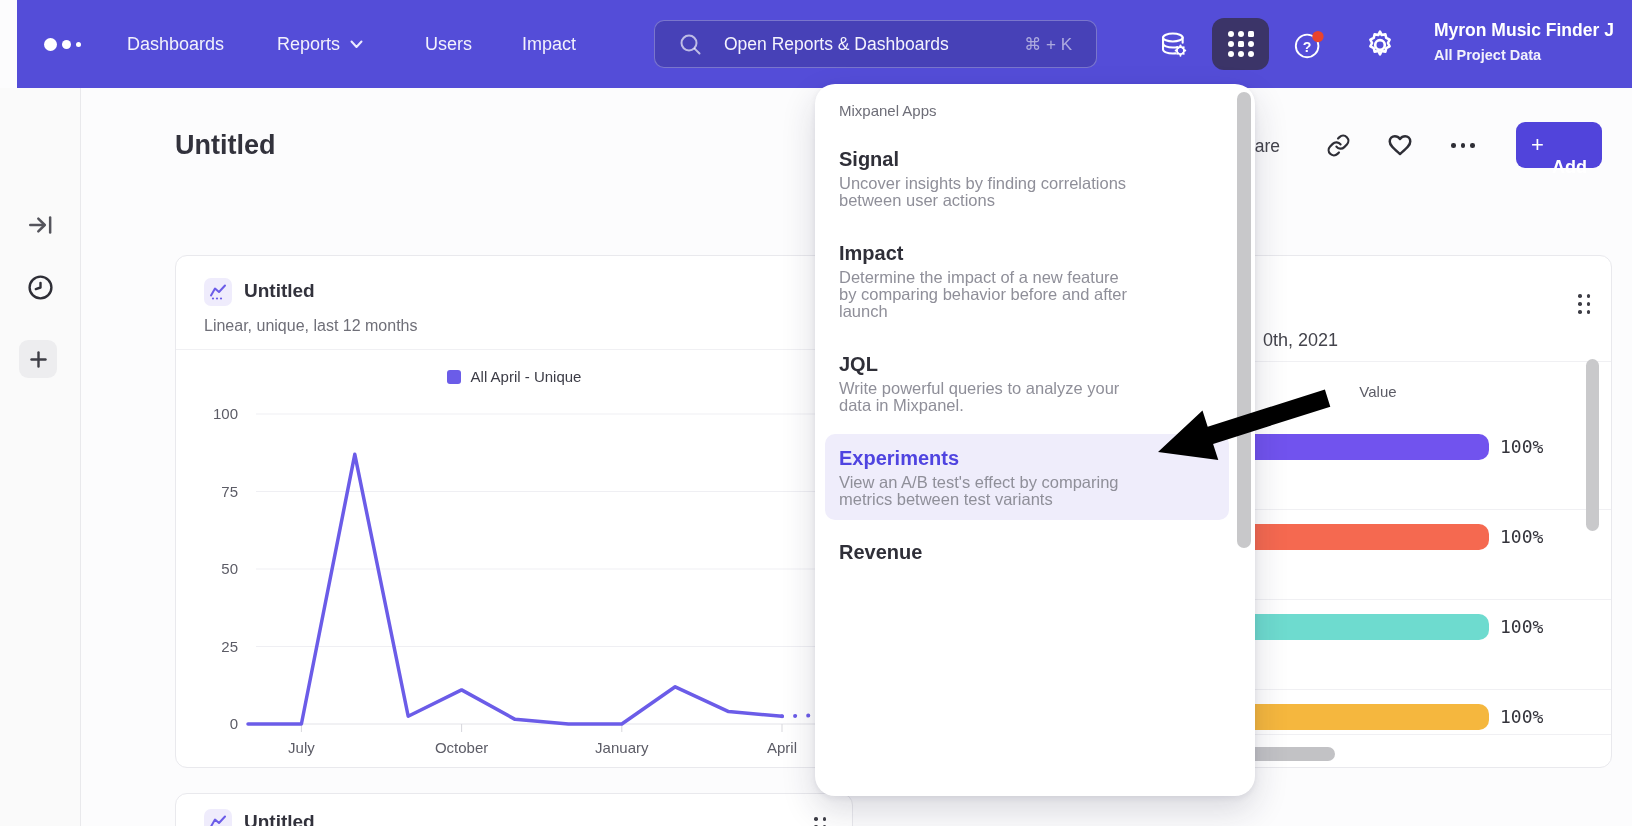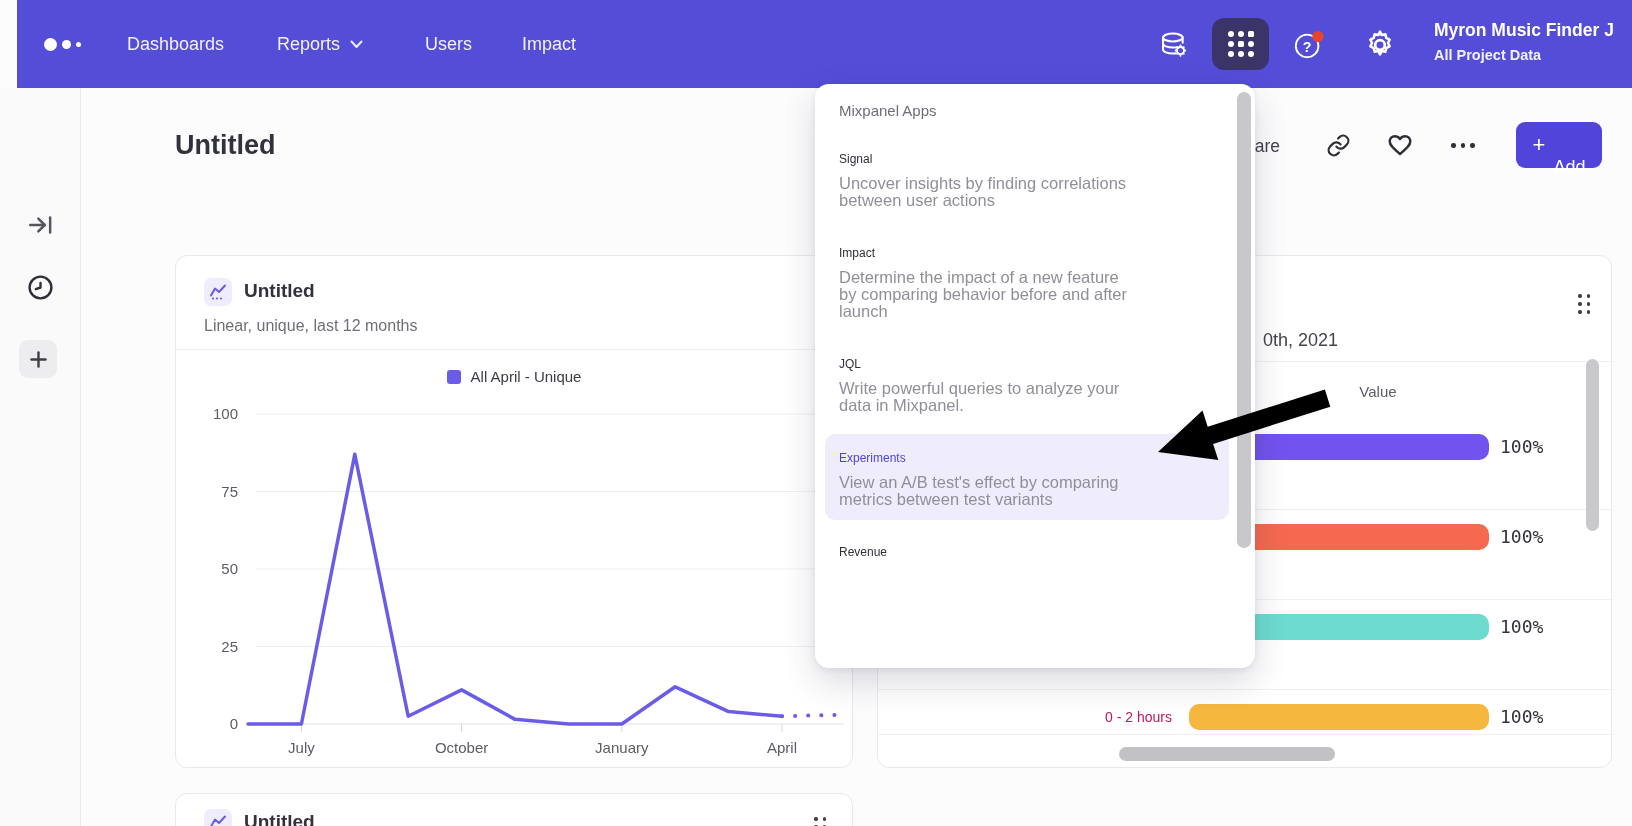--- a/index.html
+++ b/index.html
@@ -35,21 +35,21 @@
 
   
   .page-title { position:absolute; left:175px; top:130px; font-size:27px; font-weight:700; color:#32323C; z-index:1; }
   .share-label { position:absolute; right:352px; top:136px; font-size:17.5px; color:#44444C; z-index:1; cursor:pointer; }
   .act-icon { position:absolute; z-index:1; cursor:pointer; }
   .dots3 { display:flex; gap:5px; }
   .dots3 b { width:4.5px; height:4.5px; border-radius:50%; background:#2E2E36; }
   .add-btn { position:absolute; left:1516px; top:122px; width:86px; height:46px; background:#5144DB; border-radius:9px;
              display:flex; align-items:center; justify-content:center; gap:8px; color:#fff; z-index:1; cursor:pointer; }
   .add-btn .pl { font-size:22px; font-weight:400; line-height:1; }
-  .add-btn .lb { font-size:18px; font-weight:400;margin-top:44px; }
+  .add-btn .lb { font-size:18px; font-weight:700;margin-top:44px; }
 
   
   .card { position:absolute; background:#fff; border:1px solid #E9E9ED; border-radius:12px; z-index:1; }
   .card1 { left:175px; top:255px; width:678px; height:513px; }
   .c-icon { position:absolute; left:28px; top:22px; width:28px; height:28px; background:#EFECFC; border-radius:7px;
             display:flex; align-items:center; justify-content:center; }
   .c-title { position:absolute; left:68px; top:24px; font-size:19px; font-weight:700; color:#32323C; }
   .c-sub { position:absolute; left:28px; top:61px; font-size:16px; color:#6F6F78; }
   .c-div { position:absolute; left:0; right:0; top:93px; border-top:1px solid #F0F0F3; }
   .legend { position:absolute; left:0; right:0; top:112px; display:flex; justify-content:center; align-items:center; gap:10px; }
@@ -71,27 +71,27 @@
   .bk-bar { position:absolute; left:311px; width:300px; height:26px; border-radius:10px; }
   .bk-value { position:absolute; left:622px; top:0; font-family:"DejaVu Sans Mono", monospace; font-size:18px; line-height:26px; color:#33333B; }
   .vscroll { position:absolute; left:708px; top:103px; width:13px; height:172px; border-radius:7px; background:#C9C9CB; cursor:pointer; }
   .hscroll { position:absolute; left:241px; top:491px; width:216px; height:14px; border-radius:7px; background:#C2C2C5; cursor:pointer; }
 
   
   .card3 { left:175px; top:793px; width:678px; height:80px; }
   .c3-grip { position:absolute; left:638px; top:23px; }
 
   
-  .popover { position:absolute; left:815px; top:84px; width:440px; height:584px; background:#fff; border-radius:14px;
+  .popover { position:absolute; left:815px; top:84px; width:440px; height:712px; background:#fff; border-radius:20px;
              box-shadow:0 14px 34px rgba(30,30,60,0.16), 0 2px 6px rgba(30,30,60,0.08); z-index:10; overflow:hidden; }
   .menu { padding:18px 36px 0 24px; }
   .menu-header { font-size:15px; color:#6E6E78; margin-bottom:16px; }
   .m-item { padding:12px 14px; margin:0 -10px 8px -14px; border-radius:10px; cursor:pointer; }
   .m-item.highlighted { background:#EFEDFB; }
-  .m-title { font-size:12px; line-height:24px; font-weight:400; color:#2F2F38; margin-bottom:4px; }
+  .m-title { font-size:20px; line-height:24px; font-weight:700; color:#2F2F38; margin-bottom:4px; }
   .m-item.highlighted .m-title { color:#4F44E0; }
   .m-desc { font-size:16.5px; line-height:17px; color:#8F8F99; white-space:pre-line; }
   .pop-scroll { position:absolute; left:422px; top:8px; width:14px; height:456px; border-radius:7px; background:#C8C8CA; cursor:pointer; }
 
   .cursor-arrow { position:absolute; left:0; top:0; width:1632px; height:826px; z-index:50; pointer-events:none; }
 </style>
 </head>
 <body>
 
 <div class="screen">
@@ -111,20 +111,28 @@
           <polyline points="1.5,1.5 6.5,7 11.5,1.5" fill="none" stroke="#EDEBFF" stroke-width="2" stroke-linecap="round" stroke-linejoin="round"></polyline>
         </svg>
     </div>
     <div class="tn-item" style="left:408px">
         <span>Users</span>
       </div>
     <div class="tn-item" style="left:505px">
         <span>Impact</span>
       </div>
 
+    <div class="searchpill">
+      <svg width="23" height="23" viewBox="0 0 23 23">
+        <circle cx="10" cy="10" r="7.5" fill="none" stroke="rgba(255,255,255,0.65)" stroke-width="2"></circle>
+        <line x1="15.6" y1="15.6" x2="20.5" y2="20.5" stroke="rgba(255,255,255,0.65)" stroke-width="2" stroke-linecap="round"></line>
+      </svg>
+      <span class="ph">Open Reports &amp; Dashboards</span>
+      <span class="kbd">⌘ + K</span>
+    </div>
 
     <div class="tn-icon" style="left:1141px; top:29px; width:32px; height:32px;">
       <svg width="30" height="30" viewBox="0 0 26 26">
         <ellipse cx="12" cy="6.5" rx="8.5" ry="3.4" fill="none" stroke="#fff" stroke-width="1.8"></ellipse>
         <path d="M3.5 6.5 v10.5 c0 1.9 3.8 3.4 8.5 3.4 0.8 0 1.6-.04 2.3-.12 M20.5 6.5 v4.5" fill="none" stroke="#fff" stroke-width="1.8" stroke-linecap="round"></path>
         <path d="M3.5 11.8 c0 1.9 3.8 3.4 8.5 3.4 1.3 0 2.6-.1 3.7-.33" fill="none" stroke="#fff" stroke-width="1.8" stroke-linecap="round"></path>
         <circle cx="18.6" cy="17.8" r="3.1" fill="none" stroke="#fff" stroke-width="1.7"></circle>
         <g stroke="#fff" stroke-width="1.6" stroke-linecap="round">
           <line x1="18.6" y1="13.3" x2="18.6" y2="14.3"></line>
             <line x1="18.6" y1="21.3" x2="18.6" y2="22.3"></line>

